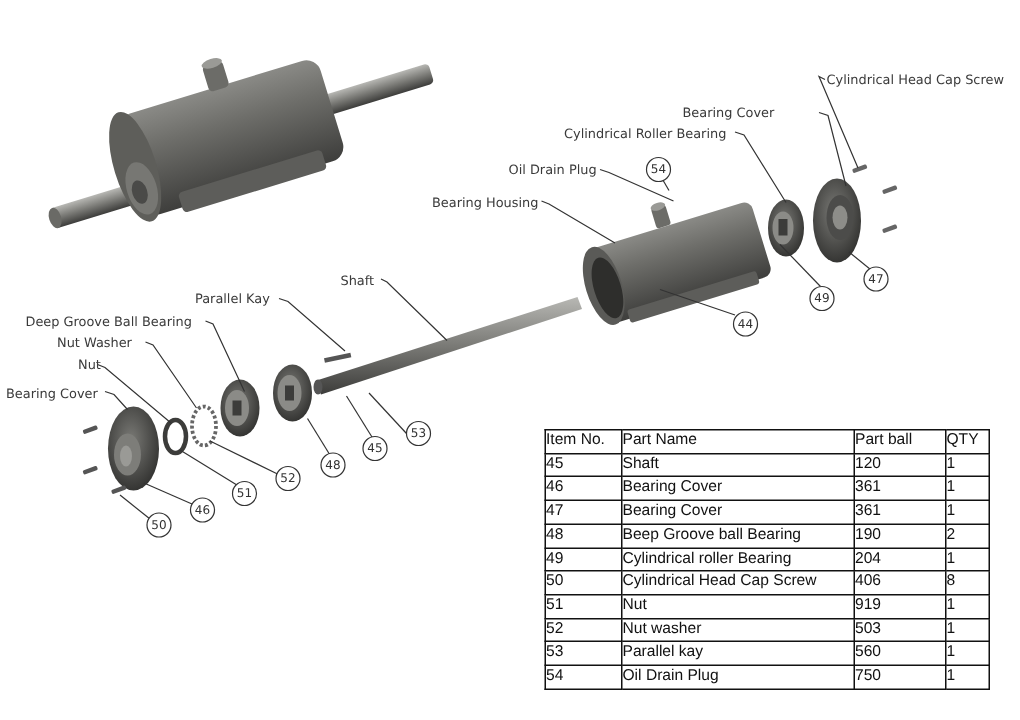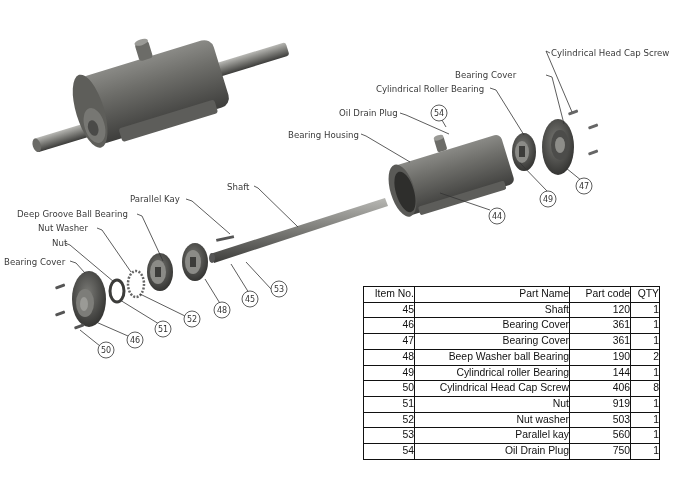--- a/index.html
+++ b/index.html
@@ -3,21 +3,21 @@
 <meta charset="utf-8">
 <style>
   html, body { margin:0; padding:0; background:#ffffff; }
   body { width:680px; height:480px; position:relative; overflow:hidden; font-family:"DejaVu Sans", sans-serif; }
   #drawing { position:absolute; left:0; top:0; width:680px; height:480px; }
   .lbl { font-family:"DejaVu Sans", sans-serif; font-size:8.6px; fill:#3a3a3a; }
   .num { font-family:"DejaVu Sans", sans-serif; font-size:8px; fill:#333; text-anchor:middle; dominant-baseline:central; }
   .lead { stroke:#333; stroke-width:0.8; fill:none; }
   .bal { fill:#fff; stroke:#333; stroke-width:0.8; }
   #bom { position:absolute; left:363px; top:286px; border-collapse:collapse; font-family:"Liberation Sans", sans-serif; font-size:10.4px; color:#111; }
-  #bom th, #bom td { border:1px solid #111; height:14.7px; padding:0; text-align:right; font-weight:normal; line-height:14.7px; }
+  #bom th, #bom td { border:1px solid #111; height:14.7px; padding:0; text-align:left; font-weight:normal; line-height:14.7px; }
   #bom .c1 { width:50px; } #bom .c2 { width:154px; } #bom .c3 { width:60px; } #bom .c4 { width:28px;margin-left:28px; }
   #bom { border:1.5px solid #111; }
 </style>
 </head>
 <body>
 
 <svg id="drawing" viewBox="0 0 680 480">
   <defs>
     <linearGradient id="metal" x1="0" y1="0" x2="0" y2="1">
       <stop offset="0" stop-color="#8a8a86"></stop>
@@ -192,21 +192,21 @@
       <circle class="bal" cx="106" cy="350" r="8"></circle>
       <text class="num" x="106" y="350">50</text>
     </g>
 </svg>
 
 <table id="bom">
   <thead>
     <tr>
       <th class="c1">Item No.</th>
       <th class="c2">Part Name</th>
-      <th class="c3">Part code</th>
+      <th class="c3">Part ball</th>
       <th class="c4">QTY</th>
     </tr>
   </thead>
   <tbody id="bom-body">
       <tr>
         <td>45</td>
         <td>Shaft</td>
         <td>120</td>
         <td>1</td>
       </tr>
@@ -217,28 +217,28 @@
         <td>1</td>
       </tr>
       <tr>
         <td>47</td>
         <td>Bearing Cover</td>
         <td>361</td>
         <td>1</td>
       </tr>
       <tr>
         <td>48</td>
-        <td>Beep Washer ball Bearing</td>
+        <td>Beep Groove ball Bearing</td>
         <td>190</td>
         <td>2</td>
       </tr>
       <tr>
         <td>49</td>
         <td>Cylindrical roller Bearing</td>
-        <td>144</td>
+        <td>204</td>
         <td>1</td>
       </tr>
       <tr>
         <td>50</td>
         <td>Cylindrical Head Cap Screw</td>
         <td>406</td>
         <td>8</td>
       </tr>
       <tr>
         <td>51</td>

